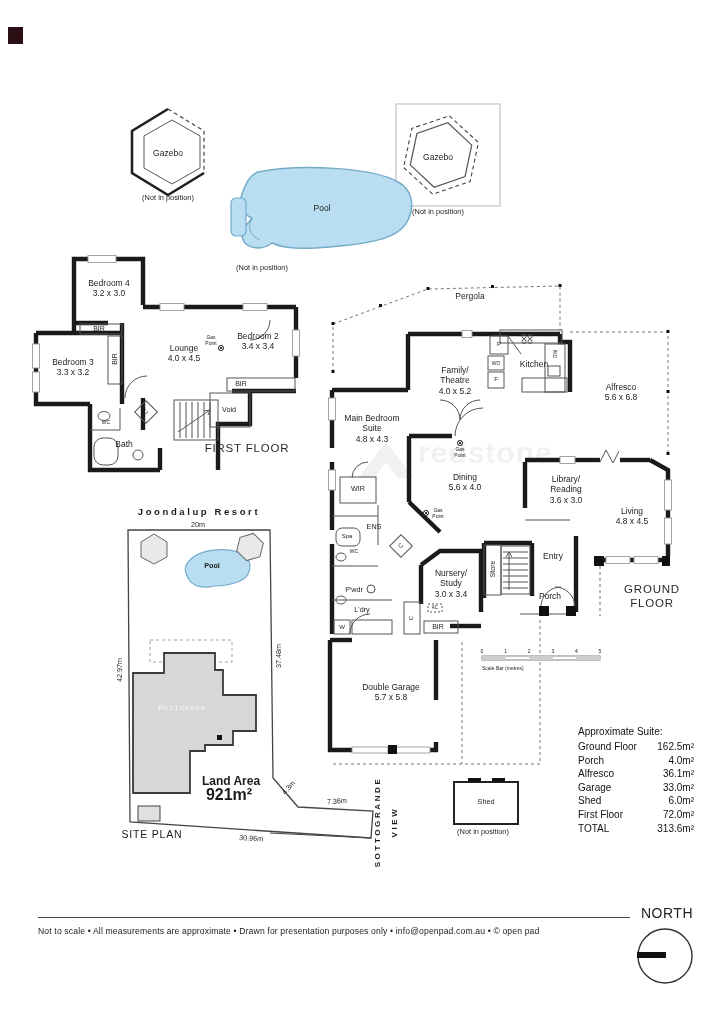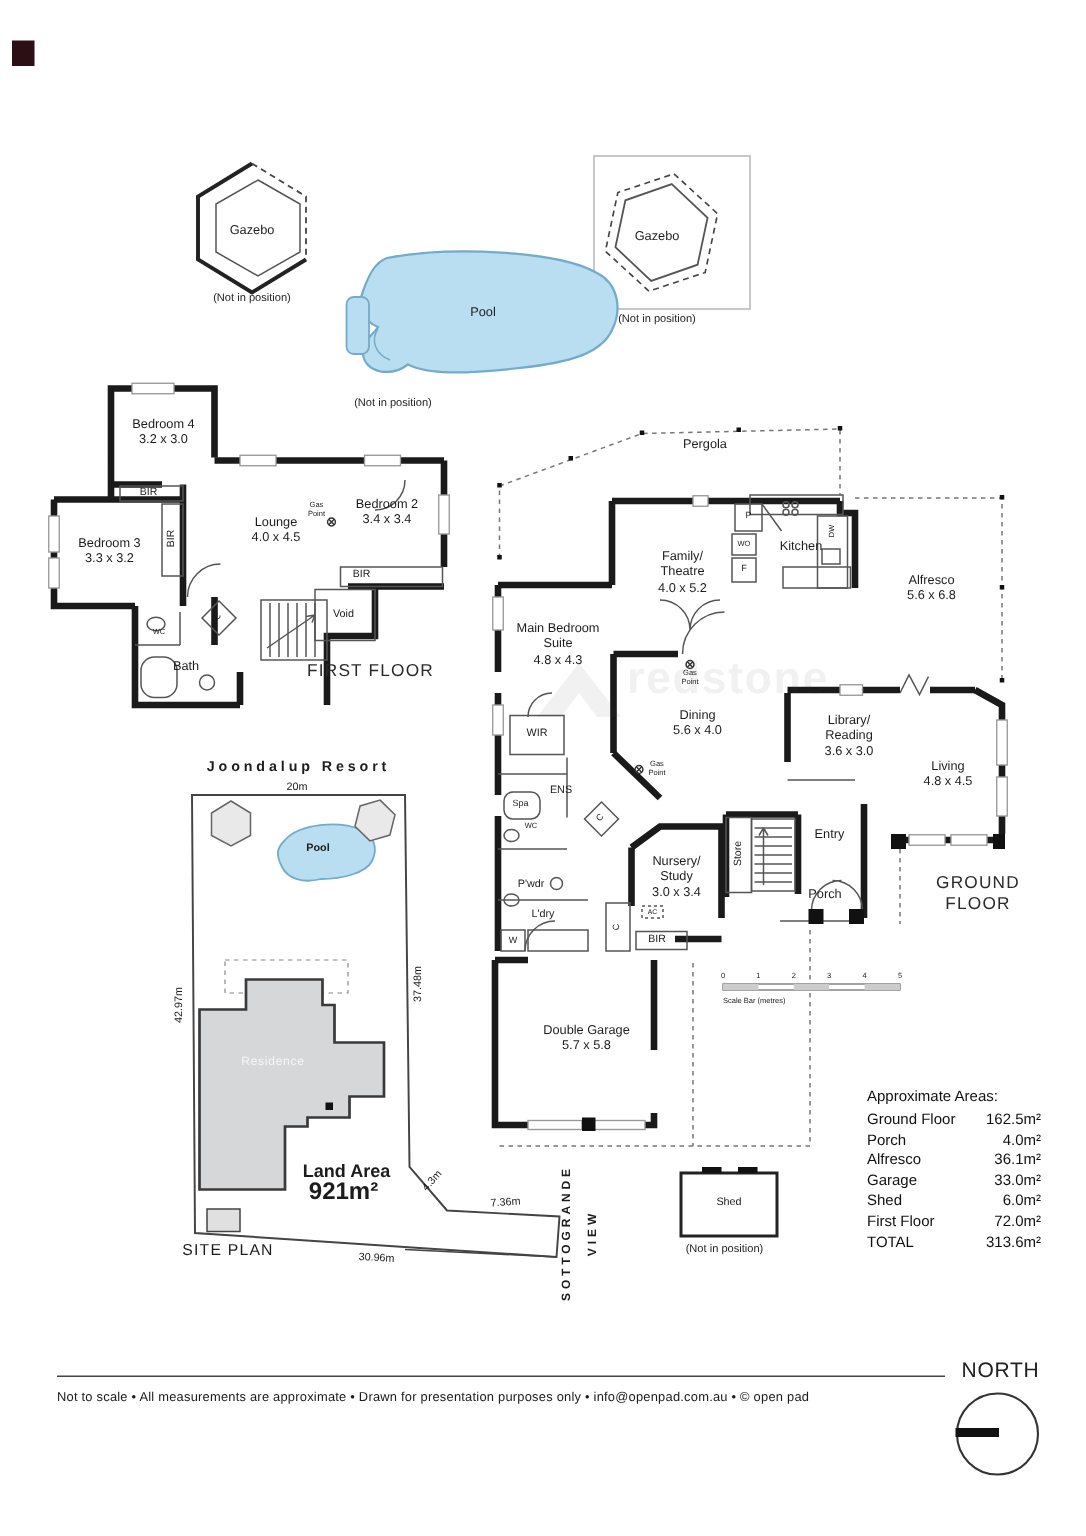--- a/index.html
+++ b/index.html
@@ -340,35 +340,35 @@
   <div class="lbl" style="left:552.8px;top:651px;font-size:5px;">3</div>
   <div class="lbl" style="left:576.4px;top:651px;font-size:5px;">4</div>
   <div class="lbl" style="left:600px;top:651px;font-size:5px;">5</div>
   <div class="lbl left" style="left:482px;top:668px;font-size:5px;">Scale Bar (metres)</div>
 
   <div class="lbl jr" style="left:199px;top:512px;">Joondalup Resort</div>
   <div class="lbl sm" style="left:198px;top:525px;">20m</div>
   <div class="lbl sm b" style="left:212px;top:566px;">Pool</div>
   <div class="lbl sm rot90" style="left:120px;top:670px;">42.97m</div>
   <div class="lbl sm rot90" style="left:279px;top:656px;">37.48m</div>
-  <div class="lbl residence-lbl" style="left:182px;top:708px;">Residence</div>
+  <div class="lbl residence-lbl" style="left:182px;top:708px;font-family:Liberation Mono, monospace;">Residence</div>
   <div class="lbl b" style="left:231px;top:781px;font-size:12px;">Land Area</div>
   <div class="lbl b" style="left:229px;top:795px;font-size:16px;">921m²</div>
   <div class="lbl tag" style="left:289px;top:788px;transform:translate(-50%,-50%) rotate(-48deg);">4.3m</div>
   <div class="lbl sm" style="left:337px;top:802px;transform:translate(-50%,-50%) rotate(-4deg);">7.36m</div>
   <div class="lbl sm" style="left:251px;top:839px;transform:translate(-50%,-50%) rotate(3deg);">30.96m</div>
   <div class="lbl" style="left:152px;top:834px;font-size:10.5px;letter-spacing:.8px;">SITE PLAN</div>
   <div class="lbl street rot90" style="left:387px;top:822px;">SOTTOGRANDE
 VIEW</div>
 
   <div class="lbl sm" style="left:486px;top:802px;">Shed</div>
   <div class="lbl note" style="left:483px;top:832px;">(Not in position)</div>
 
   <div class="areas">
-    <div class="hd">Approximate Areas:</div>
+    <div class="hd">Approximate Suite:</div>
     <div class="row">
         <span>Ground Floor</span>
         <span>162.5m²</span>
       </div>
     <div class="row">
         <span>Porch</span>
         <span>4.0m²</span>
       </div>
     <div class="row">
         <span>Alfresco</span>

